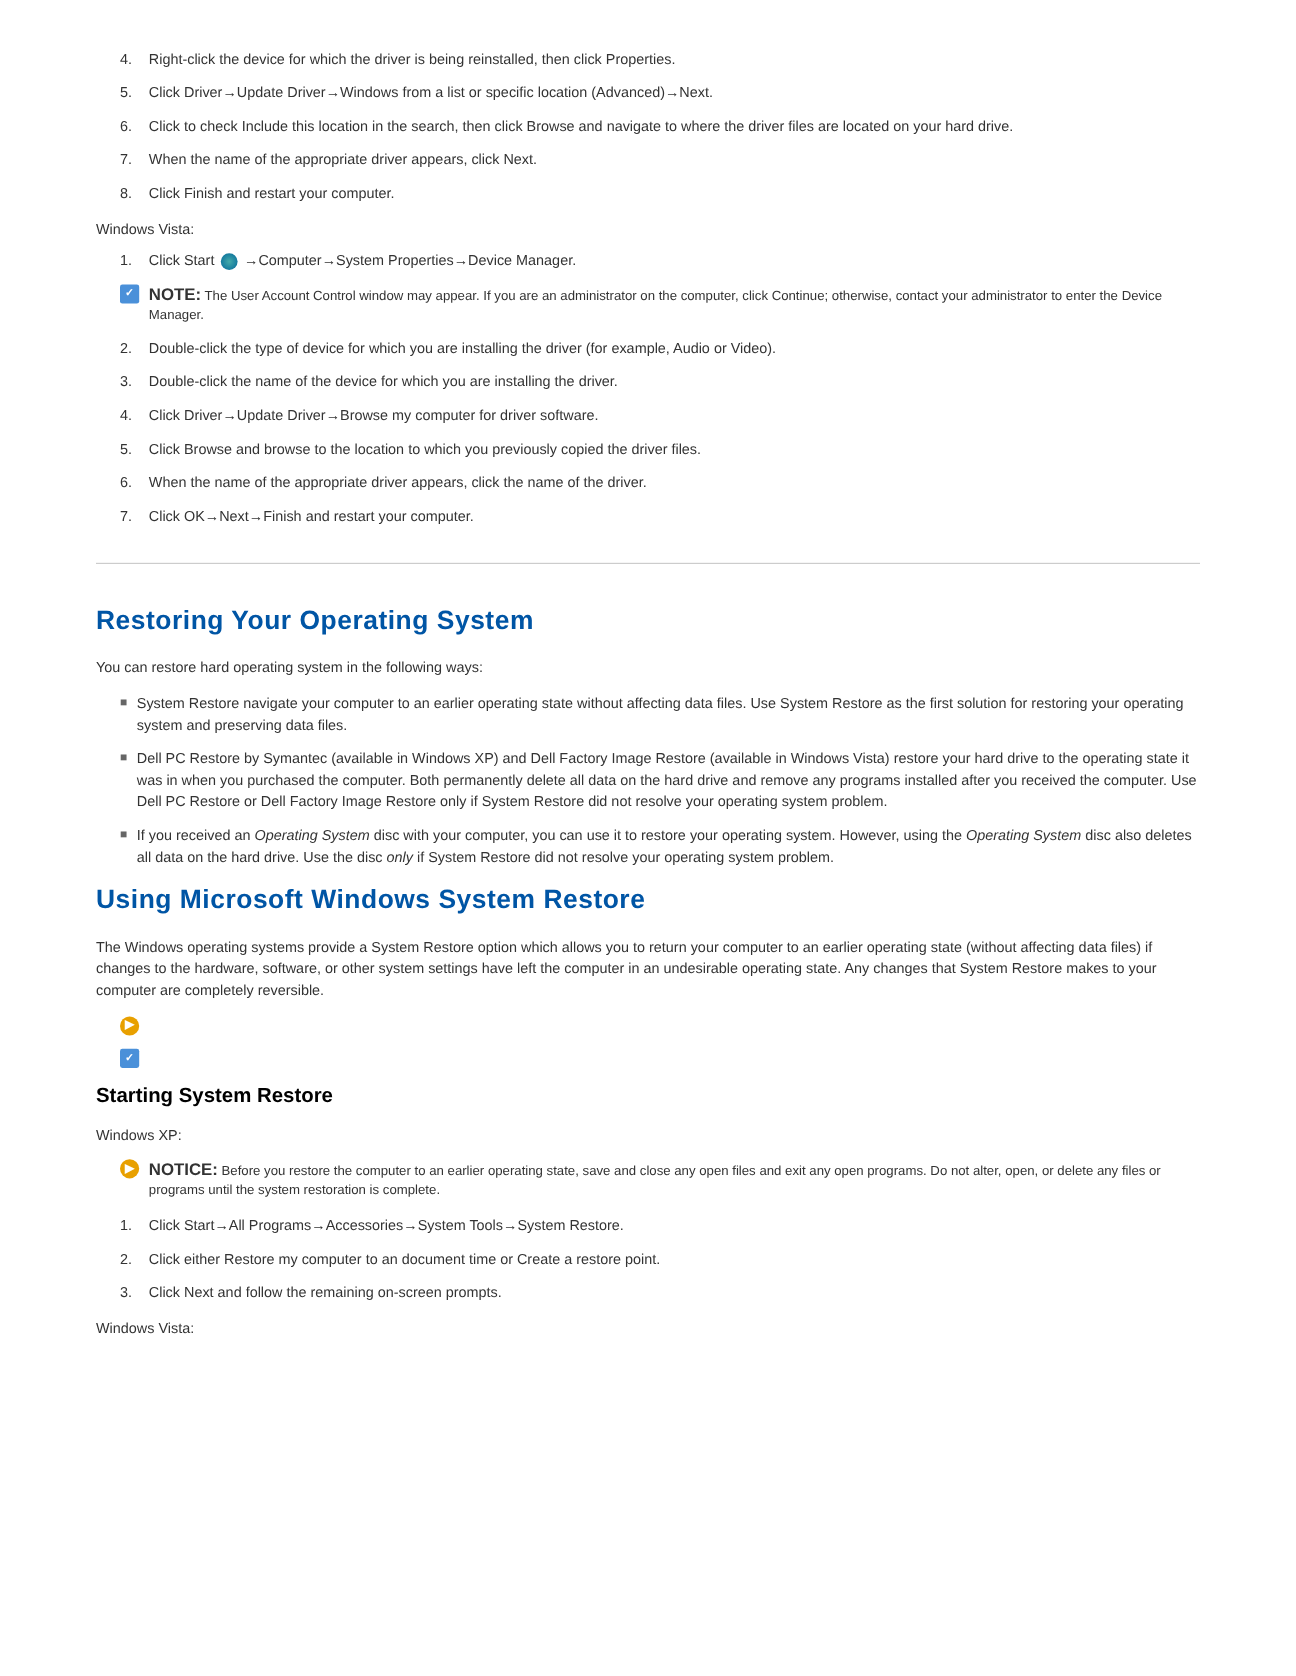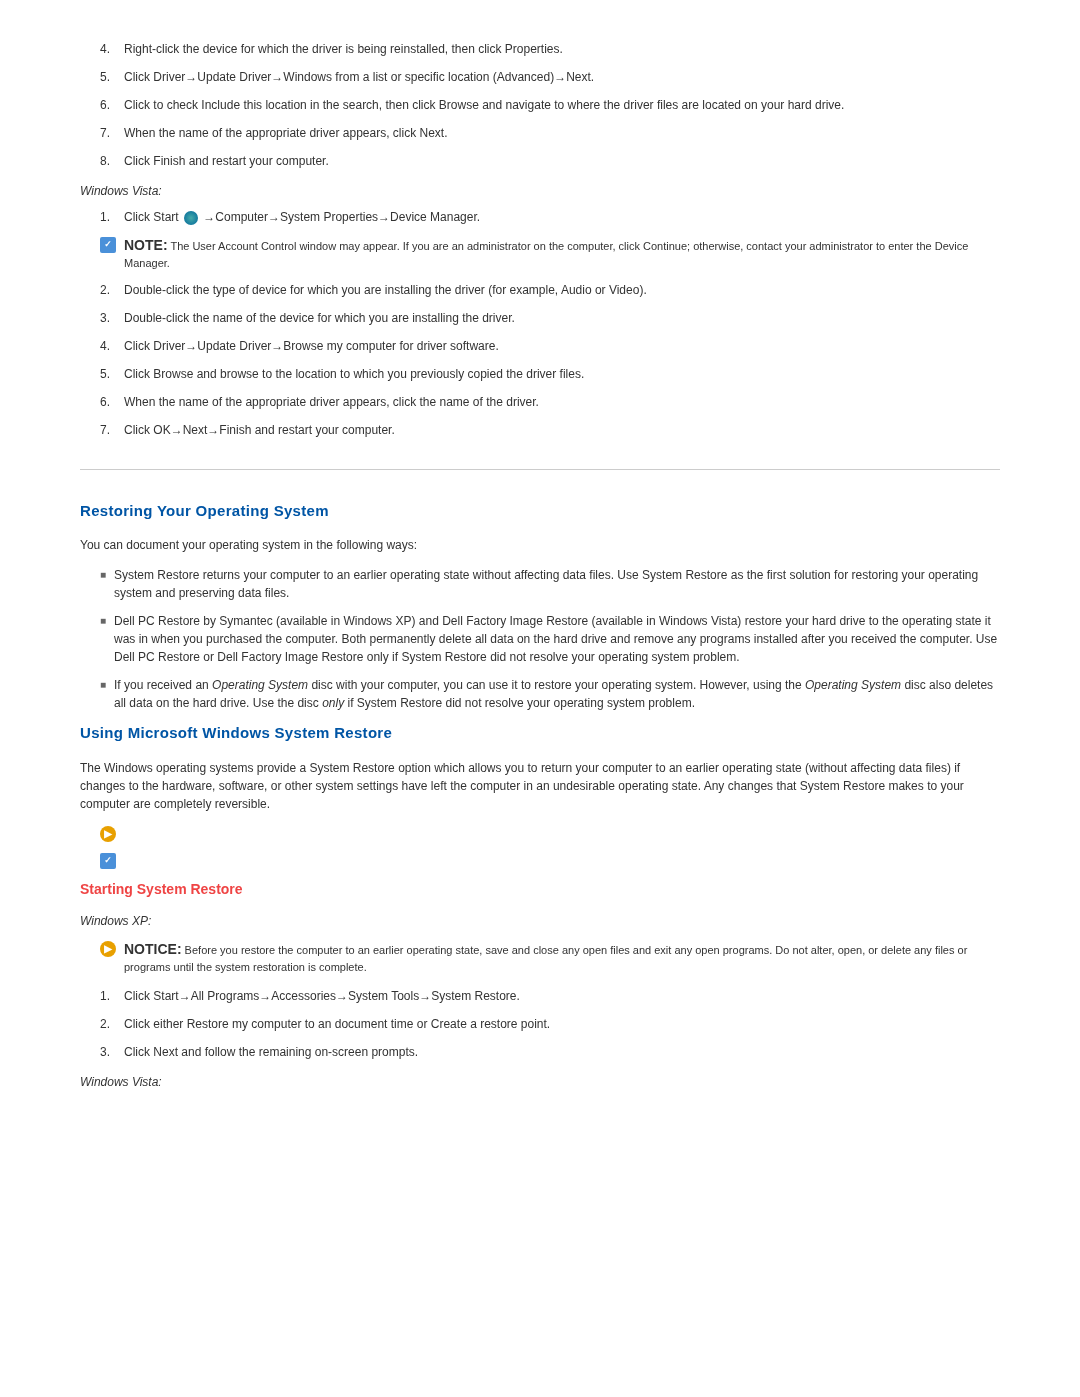--- a/index.html
+++ b/index.html
@@ -27,36 +27,35 @@
     }
     .numbered-list li .text {
       flex: 1;
     }
     .section-divider {
       border: none;
       border-top: 1px solid #ccc;
       margin: 30px 0;
     }
     .section-title {
-      font-size: 15px;
+      font-size: 22px;
       font-weight: bold;
       color: #0055a5;
       margin-bottom: 14px;
       font-family: Arial, Helvetica, sans-serif;
       letter-spacing: 0.02em;
     }
     .subsection-title {
-      font-size: 14px;
-      font-weight: bold;
-      color: #ef4444;
+      font-size: 17px;
+      font-weight: bold;
+      color: #000000;
       margin-bottom: 10px;
       font-family: Arial, Helvetica, sans-serif;
     }
     .italic-label {
-      font-style: italic;
       font-size: 12px;
       margin: 12px 0 8px 0;
       display: block;
     }
     .note-box {
       display: flex;
       align-items: flex-start;
       margin: 10px 0 10px 20px;
       gap: 8px;
     }
@@ -200,26 +199,26 @@
   <li>
     <span class="num">7.</span>
     <span class="text">Click OK→Next→Finish and restart your computer.</span>
   </li>
 </ul>
 
 <hr class="section-divider">
 
 <h2 class="section-title">Restoring Your Operating System</h2>
 
-<p class="body-text">You can document your operating system in the following ways:</p>
+<p class="body-text">You can restore hard operating system in the following ways:</p>
 
 <ul class="bullet-list">
   <li>
     <span class="bullet">■</span>
-    <span class="text">System Restore returns your computer to an earlier operating state without affecting data files. Use System Restore as the first solution for restoring your operating system and preserving data files.</span>
+    <span class="text">System Restore navigate your computer to an earlier operating state without affecting data files. Use System Restore as the first solution for restoring your operating system and preserving data files.</span>
   </li>
   <li>
     <span class="bullet">■</span>
     <span class="text">Dell PC Restore by Symantec (available in Windows XP) and Dell Factory Image Restore (available in Windows Vista) restore your hard drive to the operating state it was in when you purchased the computer. Both permanently delete all data on the hard drive and remove any programs installed after you received the computer. Use Dell PC Restore or Dell Factory Image Restore only if System Restore did not resolve your operating system problem.</span>
   </li>
   <li>
     <span class="bullet">■</span>
     <span class="text">If you received an <em>Operating System</em> disc with your computer, you can use it to restore your operating system. However, using the <em>Operating System</em> disc also deletes all data on the hard drive. Use the disc <em>only</em> if System Restore did not resolve your operating system problem.</span>
   </li>
 </ul>

